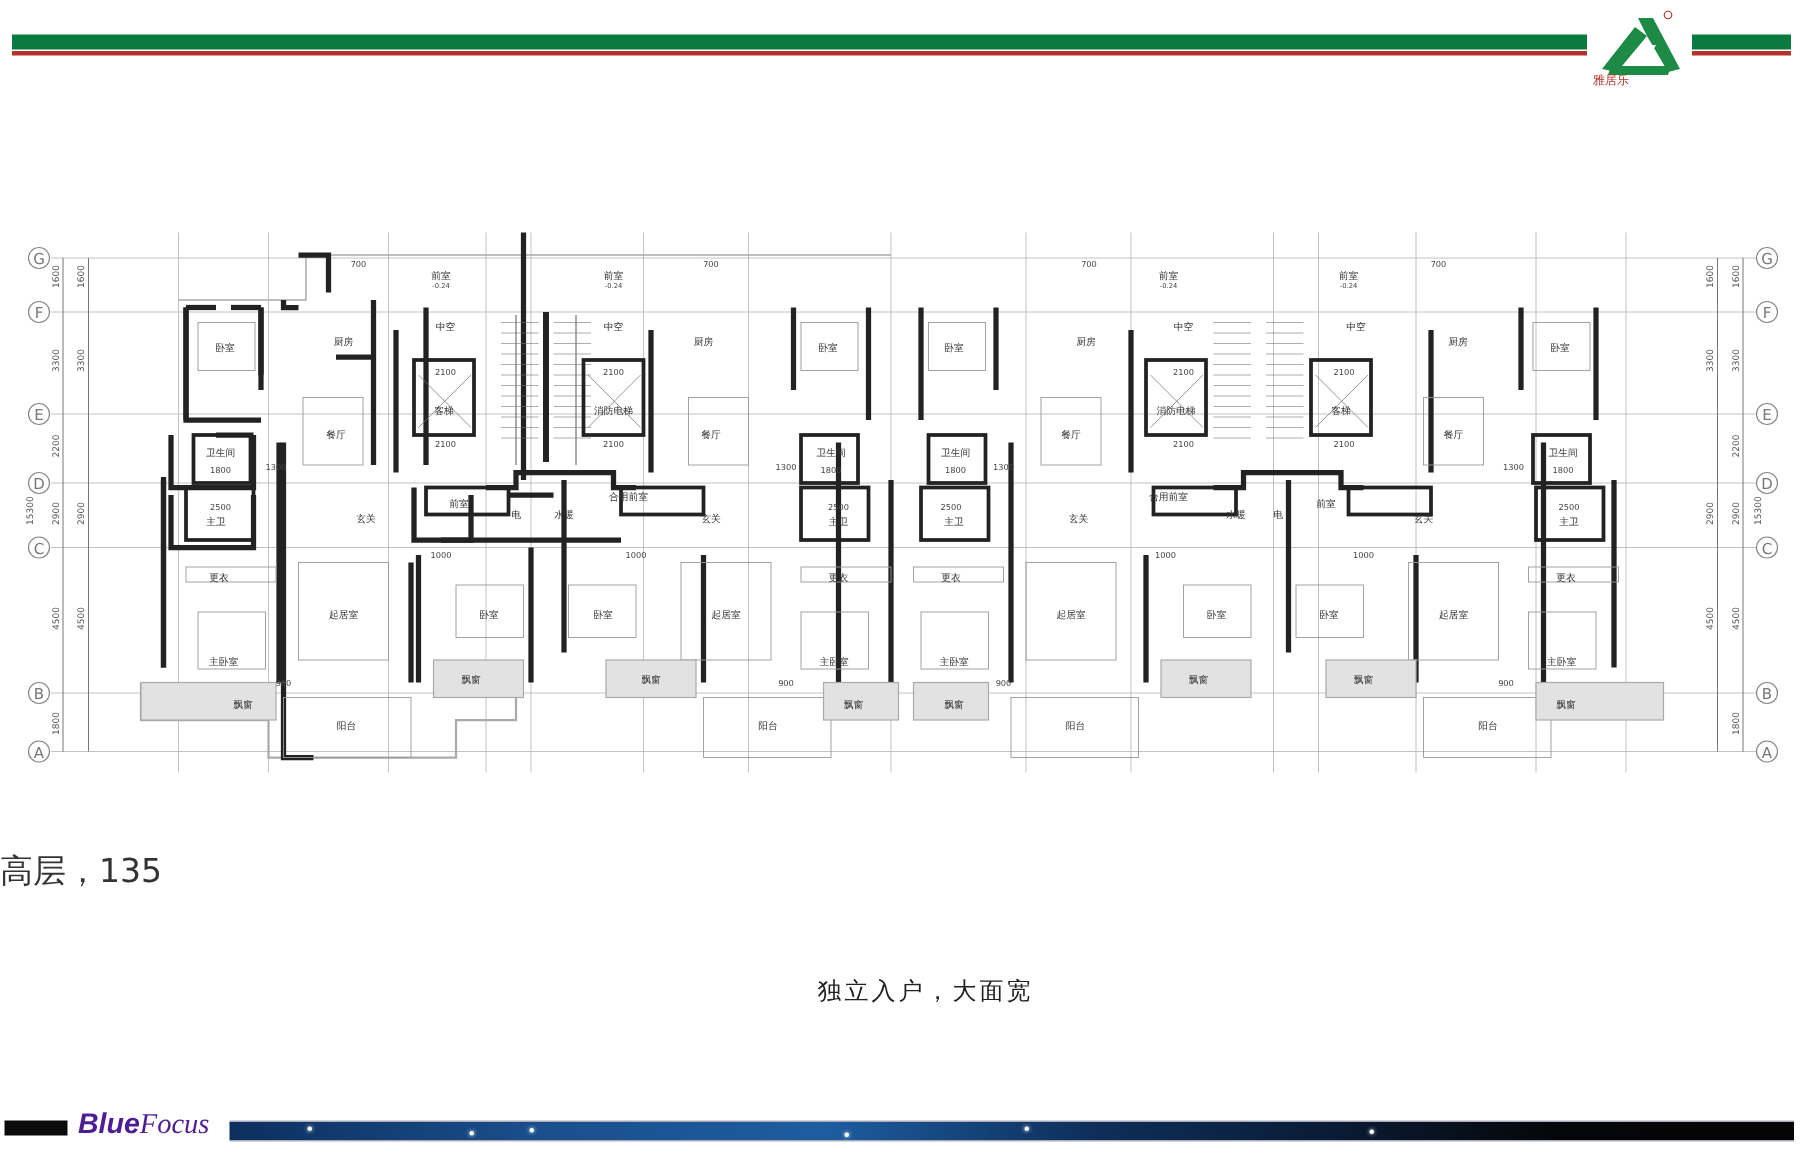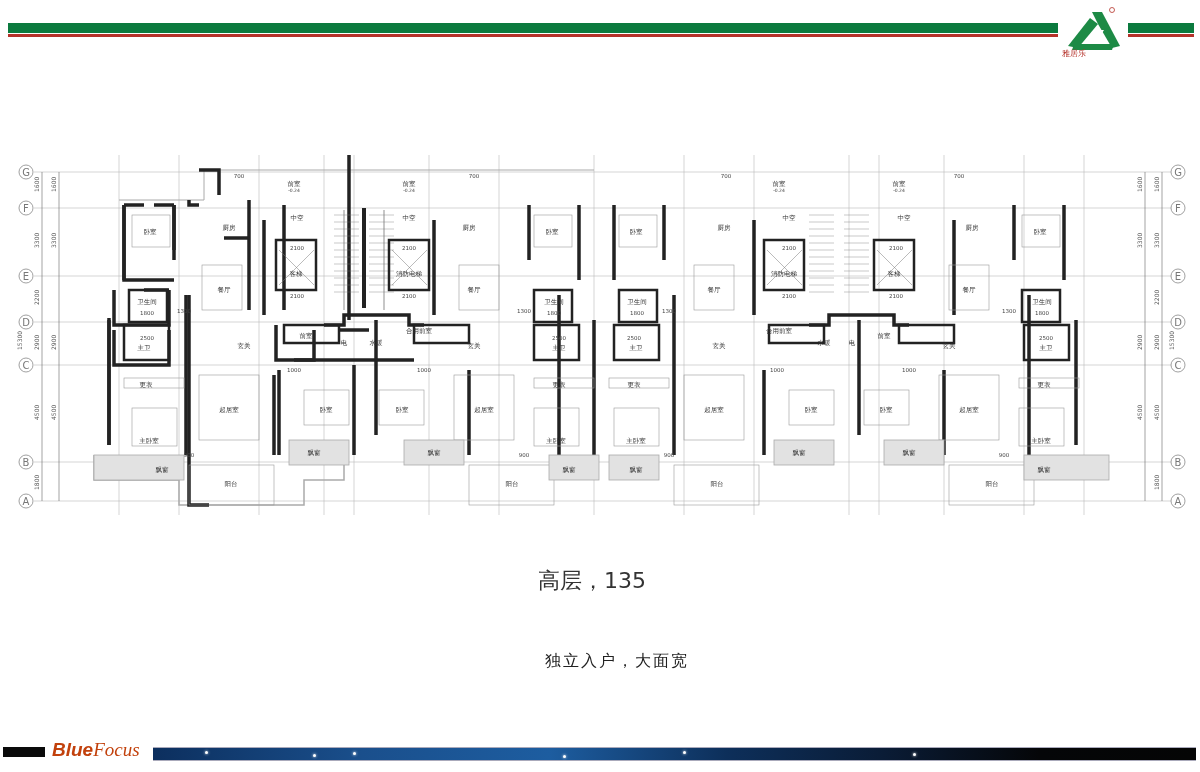--- a/index.html
+++ b/index.html
@@ -4,24 +4,24 @@
 <style>
   html, body { margin:0; padding:0; background:#ffffff; }
   body { width:1200px; height:772px; position:relative; overflow:hidden; font-family:"DejaVu Sans", sans-serif; }
   .hdr-green { position:absolute; left:8px; top:23px; width:1050px; height:10px; background:#0b7a3e; }
   .hdr-red { position:absolute; left:8px; top:34px; width:1050px; height:3px; background:#b5322a; }
   .hdr-green-r { position:absolute; left:1128px; top:23px; width:66px; height:10px; background:#0b7a3e; }
   .hdr-red-r { position:absolute; left:1128px; top:34px; width:66px; height:3px; background:#b5322a; }
   .logo { position:absolute; left:1062px; top:4px; width:64px; height:56px; }
   .logo-text { position:absolute; left:1062px; top:48px; width:64px; text-align:left; font-size:8px; color:#b5322a; }
   .plan { position:absolute; left:14px; top:150px; width:1176px; height:370px; }
-  .caption1 { position:absolute; left:0; width:1184px; top:566px; text-align:center; font-size:22px; color:#333; font-family:"DejaVu Sans", sans-serif; }
+  .caption1 { position:absolute; left:0; width:1184px; top:566px; text-align:left; font-size:22px; color:#333; font-family:"DejaVu Sans", sans-serif; }
   .caption2 { position:absolute; left:0; width:1234px; top:651px; text-align:center; font-size:16px; color:#222; letter-spacing:2px; }
   .footer-black { position:absolute; left:3px; top:747px; width:42px; height:10px; background:#0a0a0a; }
-  .footer-brand { position:absolute; left:52px; top:739px; font-size:19px; font-weight:bold; font-style:italic; color:#c2410c; font-family:"Liberation Serif", serif; }
+  .footer-brand { position:absolute; left:52px; top:739px; font-size:19px; font-weight:bold; font-style:italic; color:#4c1d95; font-family:"Liberation Serif", serif; }
   .footer-brand .b1 { font-family:"Liberation Sans", sans-serif; font-weight:bold; }
   .footer-brand .b2 { font-weight:normal; }
   .footer-bar { position:absolute; left:153px; top:747px; width:1043px; height:12px;
     background: linear-gradient(90deg, #0c2f5e 0%, #1a4f8c 20%, #1d5da0 38%, #0d2f5a 55%, #0a1c36 70%, #050608 85%, #050505 100%);
     border-top:1px solid #aab; border-bottom:1px solid #aab; }
   .star { position:absolute; width:3px; height:3px; background:#fff; border-radius:50%; box-shadow:0 0 3px #fff; }
   .plan text { font-family:"DejaVu Sans", sans-serif; }
 </style>
 </head>
 <body>

